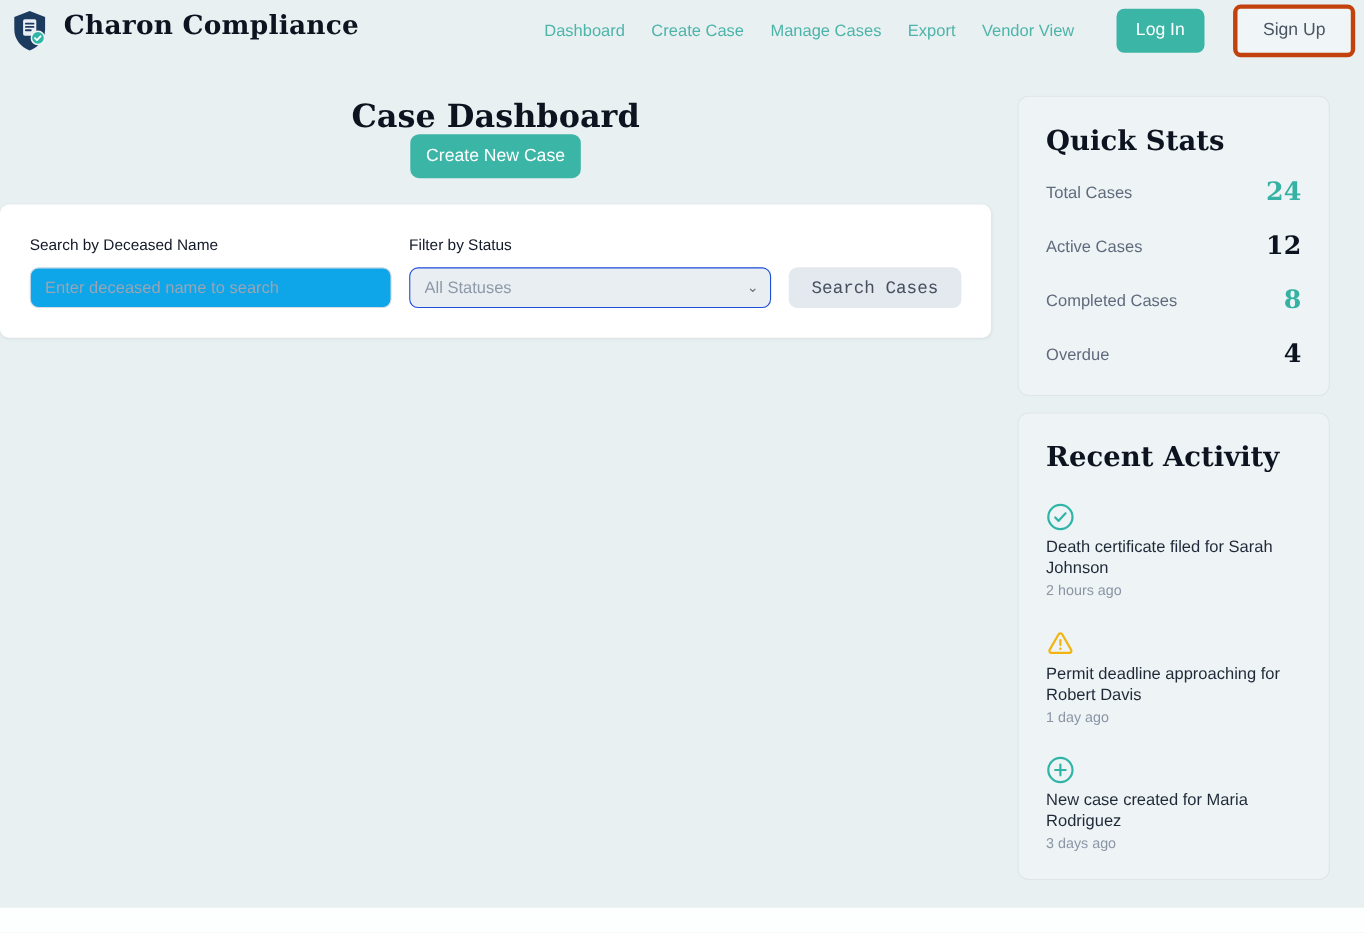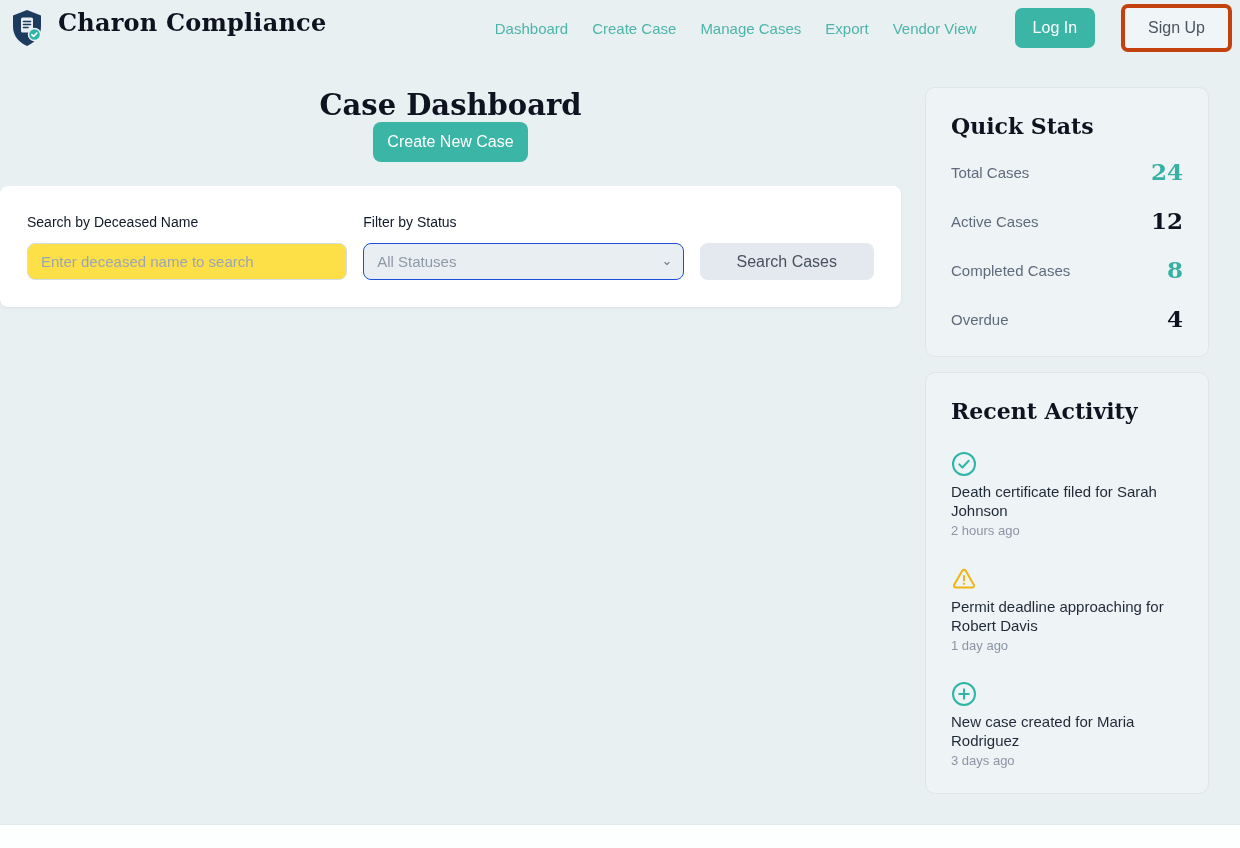--- a/index.html
+++ b/index.html
@@ -92,21 +92,21 @@
     padding:28px 27px 27px 27px;
     display:flex;
     gap:16px;
     align-items:flex-end;
   }
   .field-group { flex:1 1 0; }
   .field-label { display:block; font-size:14px; color:#111827; margin-bottom:13px; }
   .text-input {
     width:100%;
     height:37px;
-    background:#fde047;
+    background:#0ea5e9;
     border:1px solid #d6dde4;
     border-radius:8px;
     padding:0 13px;
     font-size:15px;
     color:#374151;
     font-family:inherit;
     outline:none;
   }
   .text-input::placeholder { color:#9aa5b3; }
   .select-wrap { position:relative; }
@@ -135,41 +135,41 @@
     pointer-events:none;
   }
   .btn-search {
     flex:0 0 auto;
     height:37px;
     background:#e3e9ef;
     border:none;
     border-radius:8px;
     color:#48505f;
     font-size:16px;
-    padding:0 37px;
-    cursor:pointer;
-    font-family:Liberation Sans, sans-serif;
+    padding:0 21px;
+    cursor:pointer;
+    font-family:Liberation Mono, monospace;
   }
 
   
   .sidebar {
     flex:0 0 284px;
     width:284px;
     margin-top:31px;
     display:flex;
     flex-direction:column;
     gap:15px;
   }
   .side-card {
     background:#eef3f5;
     border:1px solid #dee6ea;
     border-radius:10px;
     padding:25px;
   }
-  .side-card-title { font-size:22px; color:#0d1420; }
+  .side-card-title { font-size:25px; color:#0d1420; }
 
   .stat-row {
     display:flex;
     align-items:center;
     justify-content:space-between;
     margin-top:25px;
   }
   .stat-row:first-of-type { margin-top:21px; }
   .stat-label { font-size:15px; color:#5f6b7c; }
   .stat-value { font-size:23px; line-height:24px; }

